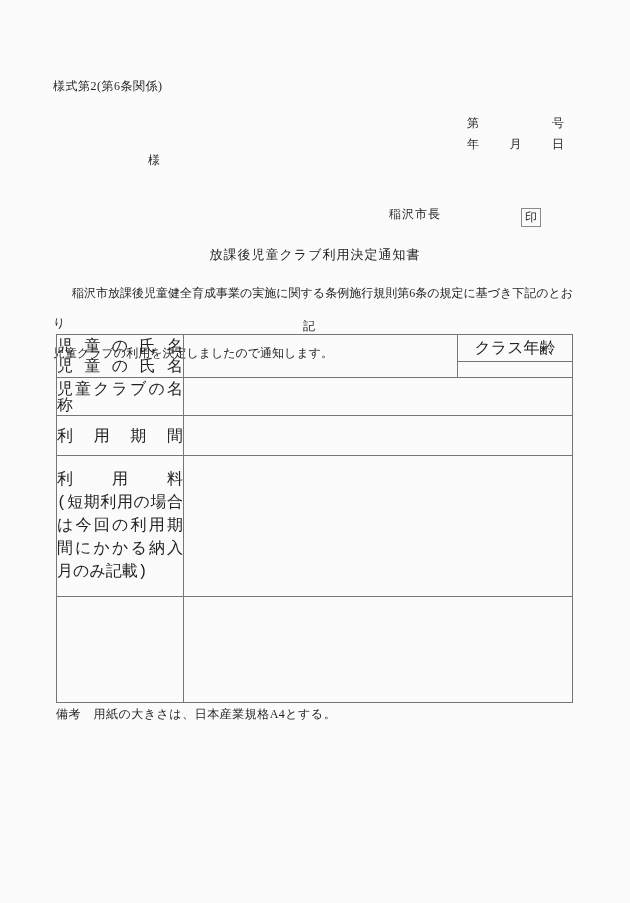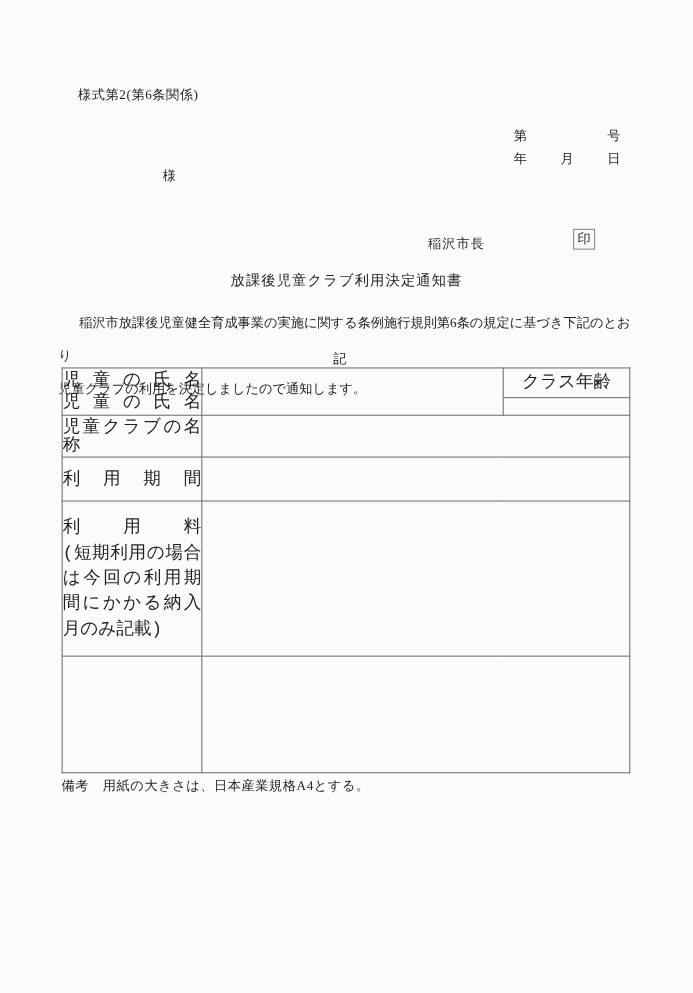--- a/index.html
+++ b/index.html
@@ -9,25 +9,25 @@
     font-family: "Liberation Serif", "DejaVu Serif", serif;
   }
   .page {
     position: relative;
     width: 630px; height: 903px;
     background: #fbfbfb;
     color: #1f1f1f;
     font-size: 12px;
     line-height: 1;
   }
-  .form-number { position: absolute; left: 71px; top: 80px; letter-spacing: 0.5px; }
+  .form-number { position: absolute; left: 53px; top: 80px; letter-spacing: 0.5px; }
   .doc-number-block { position: absolute; left: 467px; top: 117px; width: 97px; }
   .doc-number-block .dn-row { display: flex; justify-content: space-between; height: 21px; align-items: flex-start; }
   .recipient { position: absolute; left: 148px; top: 154px; }
-  .issuer-line { position: absolute; left: 389px; top: 208px; display: flex; align-items: flex-end; }
+  .issuer-line { position: absolute; left: 389px; top: 208px; display: flex; align-items: flex-start; }
   .issuer-name { letter-spacing: 1px; }
   .seal {
     display: inline-block;
     margin-left: 80px;
     border: 1px solid #8a8a8a;
     padding: 2px 3px 3px 3px;
     color: #2a2a2a;
   }
   .doc-title {
     position: absolute; left: 0; top: 248px; width: 630px;

